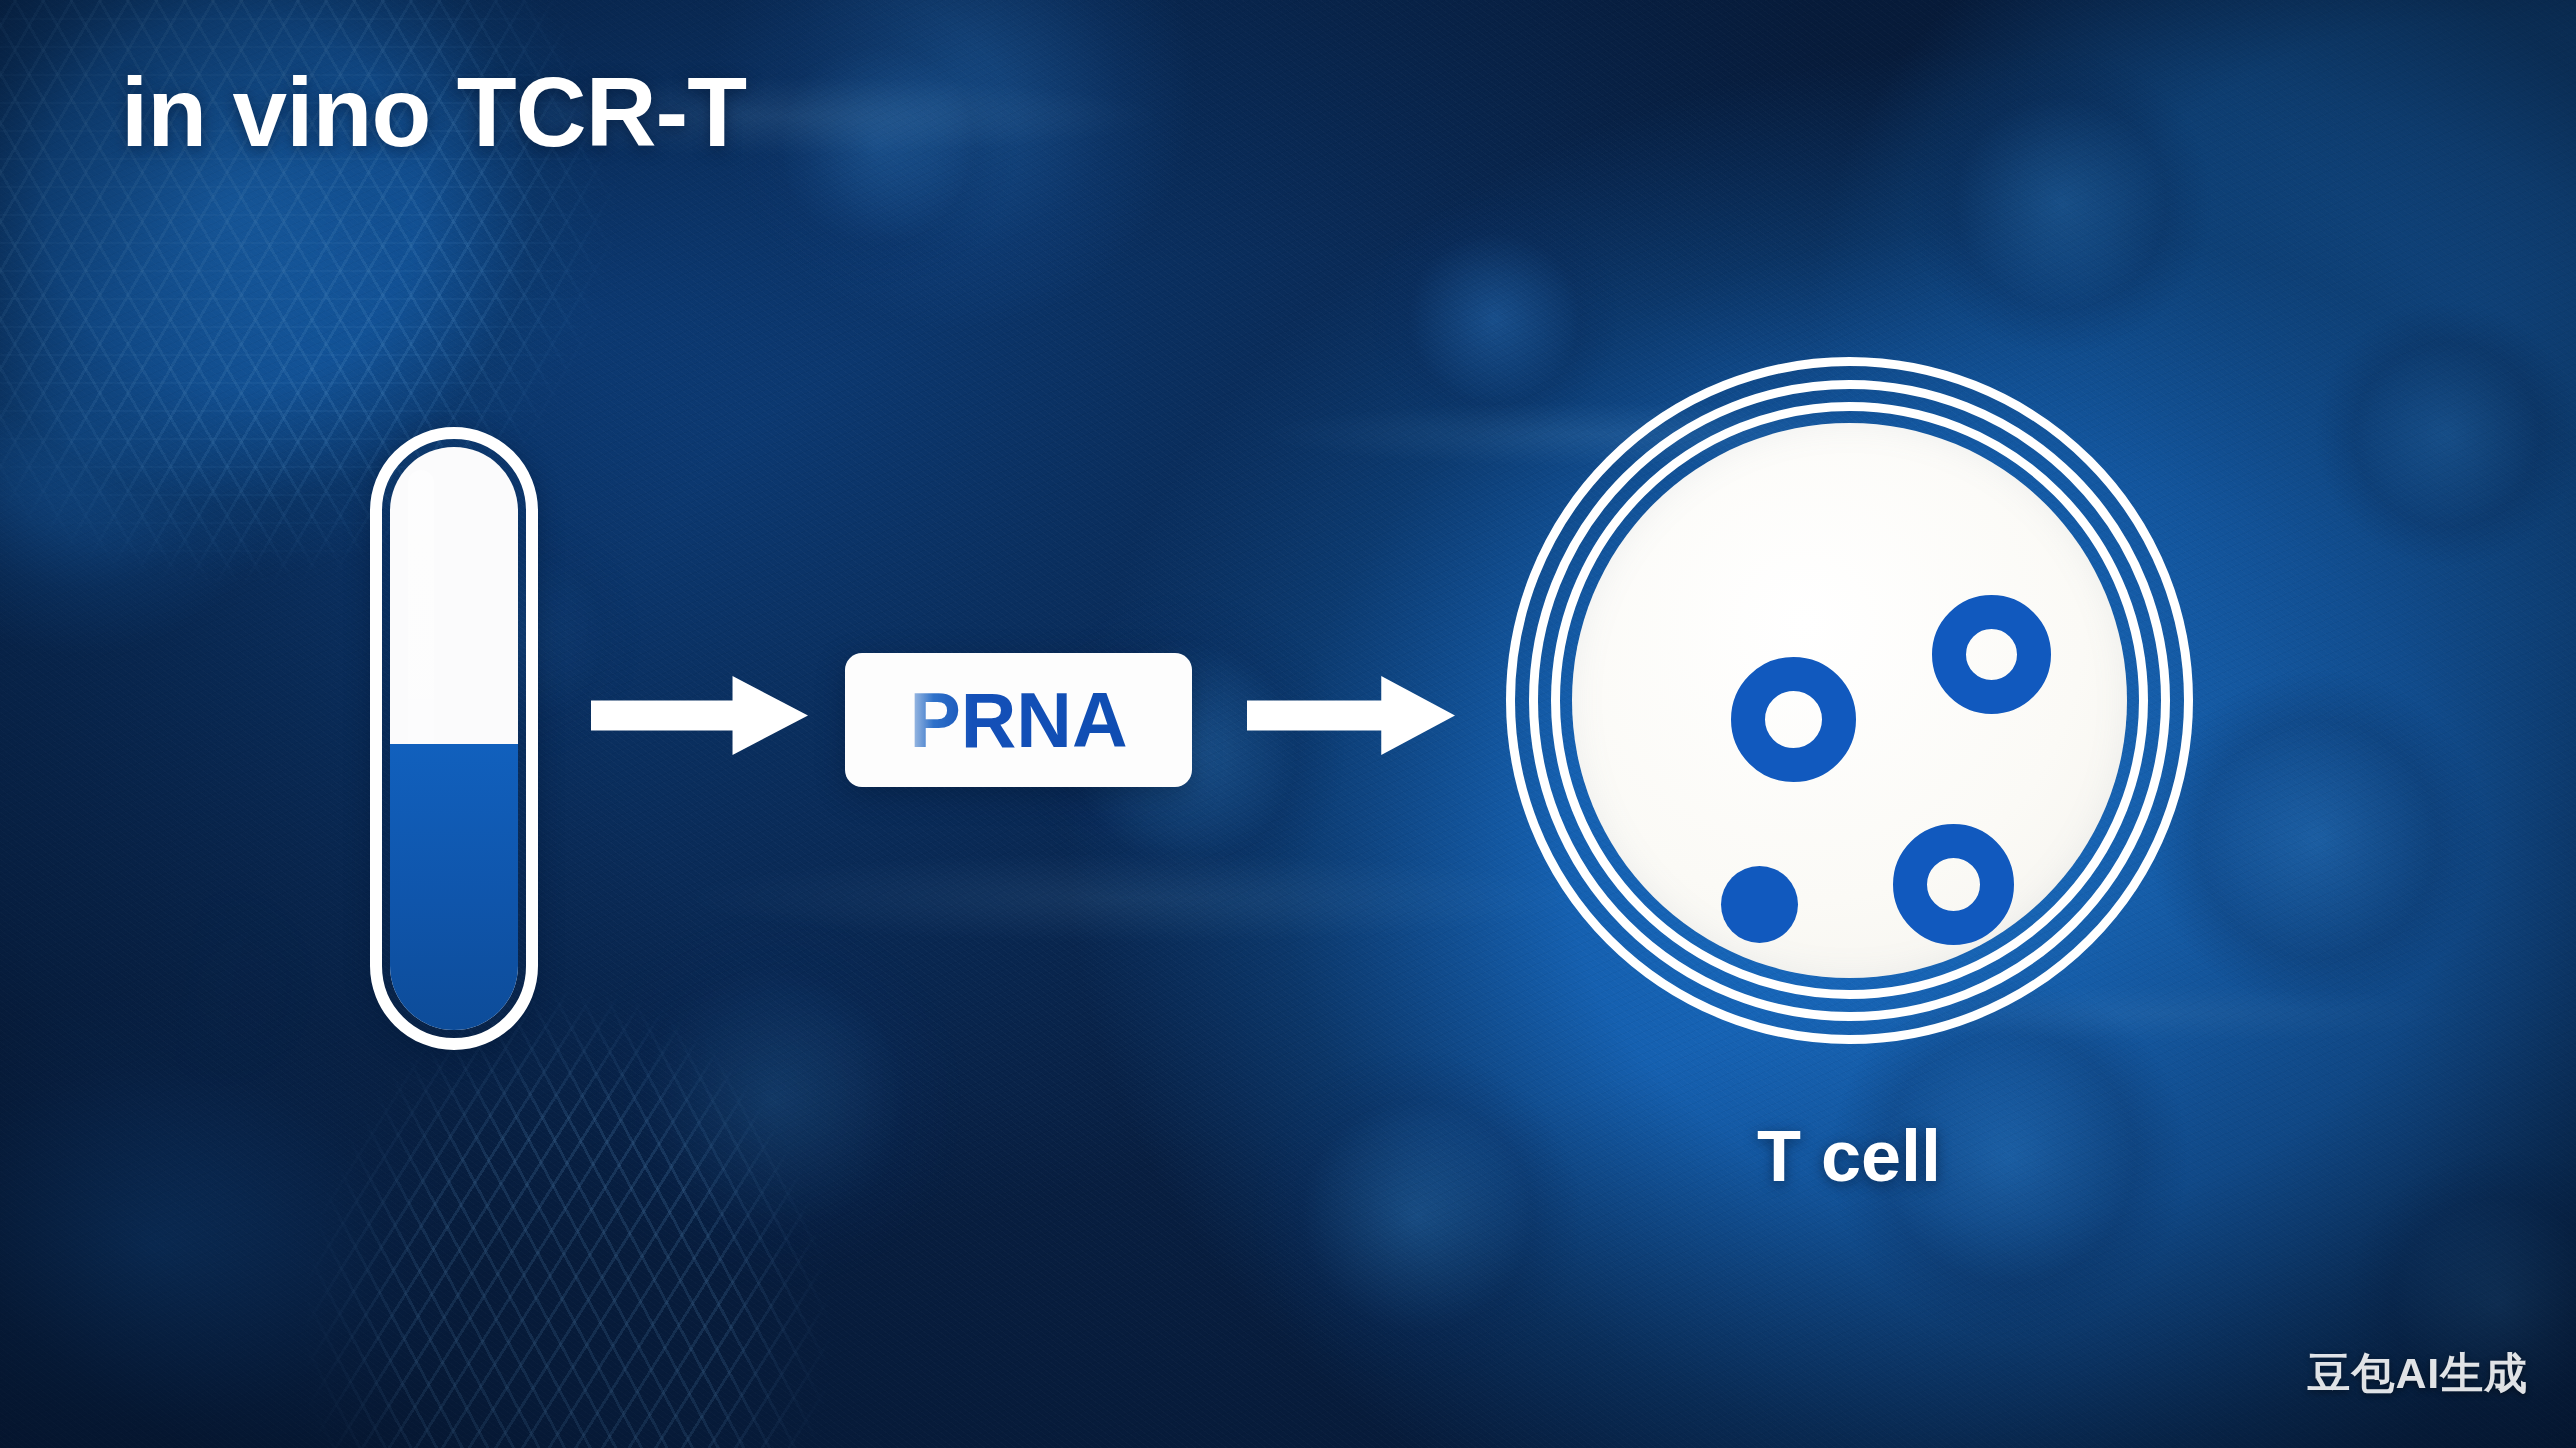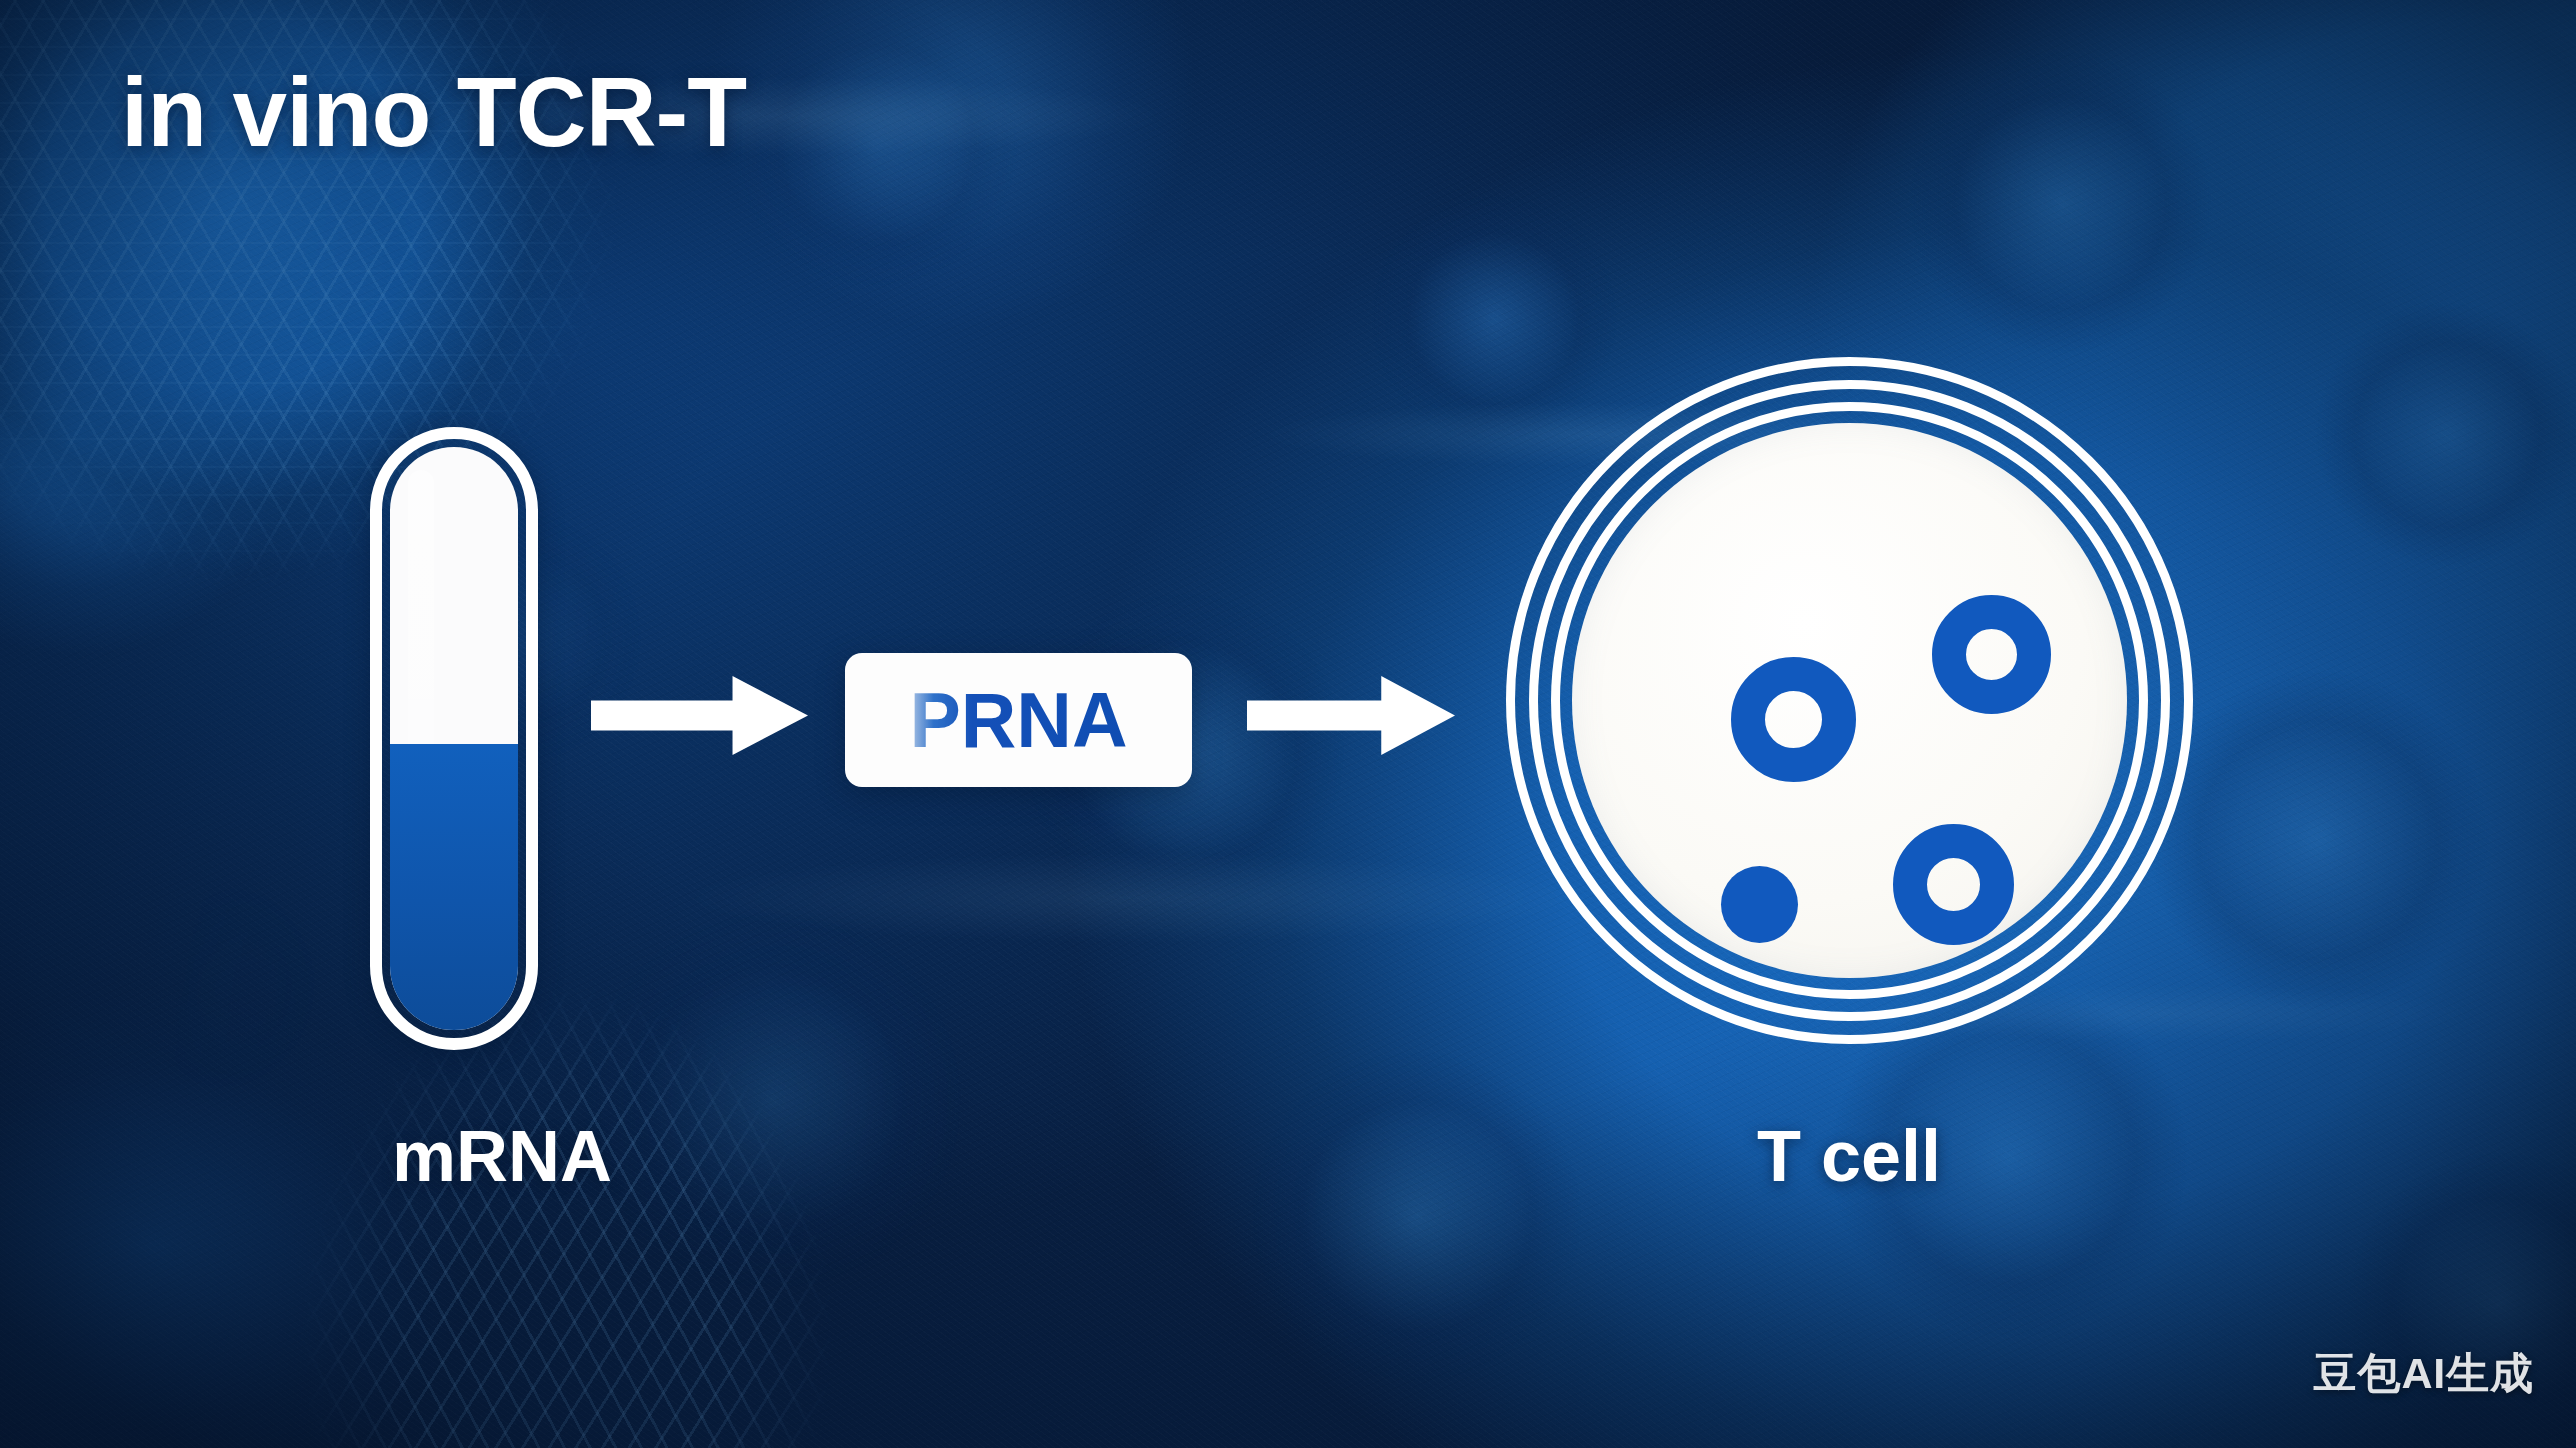--- a/index.html
+++ b/index.html
@@ -293,21 +293,21 @@
     text-align: center;
     font-size: 72px;
     font-weight: bold;
     color: #ffffff;
     text-shadow: 0 2.8px 13.2px rgba(3,20,46,0.55);
   }
 
   
   #watermark {
     position: absolute;
-    right: 42px;
+    right: 48px;
     bottom: 45px;
     font-size: 43px;
     font-weight: bold;
     color: rgba(255,255,255,0.88);
     letter-spacing: 0.9px;
     text-shadow: 0 1.9px 7.5px rgba(0,0,0,0.45);
   }
 </style>
 </head>
 <body>
@@ -331,21 +331,20 @@
     <div id="title">in vino TCR-T</div>
 
     <div id="vial">
       <div id="vial-inner">
         <div id="vial-gloss"></div>
         <div id="vial-liquid" style="height: 49%;"></div>
       </div>
       <div id="vial-outline"></div>
     </div>
 
-    <div id="label-mrna">mRNA</div>
 
     <div id="arrow-1" class="arrow">
       <svg viewBox="0 0 230 84" preserveAspectRatio="none" aria-hidden="true">
         <path d="M0,26 L150,26 L150,0 L230,42 L150,84 L150,58 L0,58 Z"></path>
       </svg>
     </div>
 
     <div id="prna-chip">
       <span id="prna-text">PRNA</span>
     </div>

